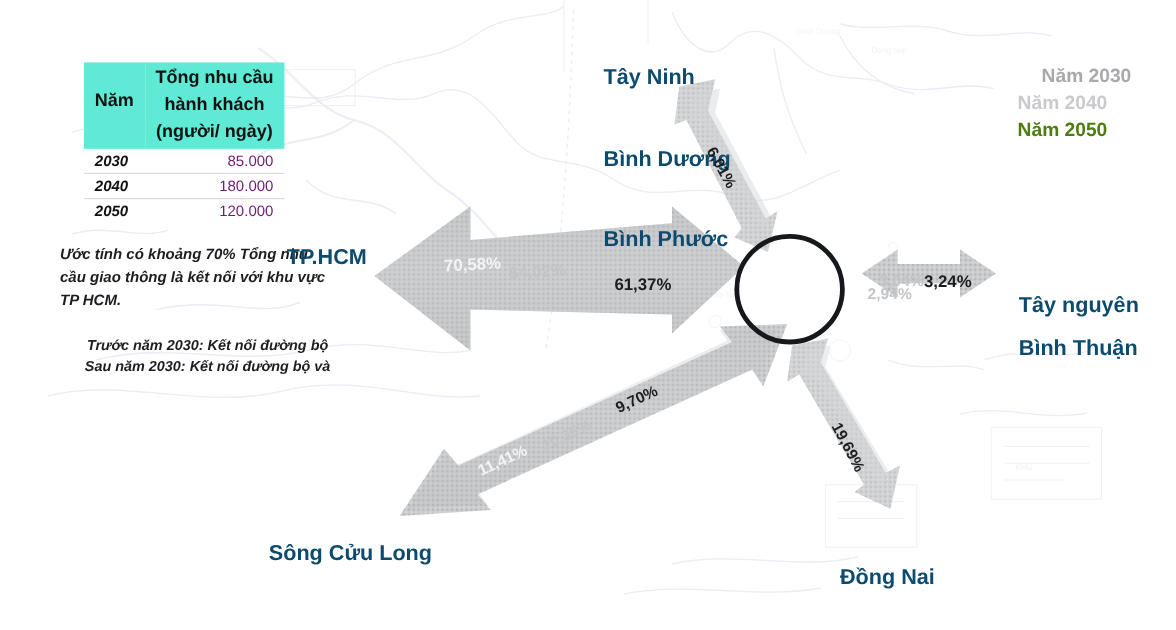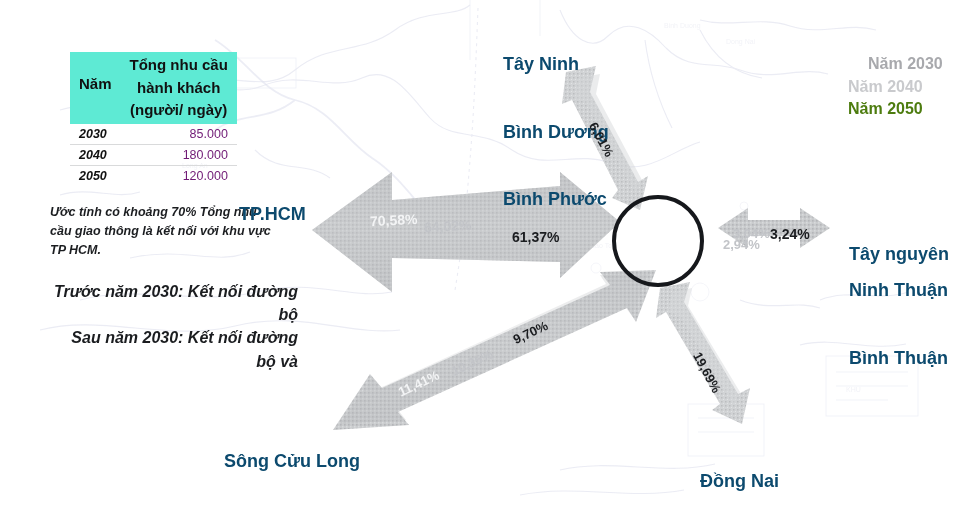--- a/index.html
+++ b/index.html
@@ -53,22 +53,22 @@
   .tbl .sep{border-bottom:1px solid #d9dadb;}
 
   
   .note1{
     position:absolute;left:50px;top:203px;width:228px;
     font-size:12.5px;font-style:italic;font-weight:bold;
     text-align:left;line-height:1.5;color:#1b1d20;
   }
   .note2{
     position:absolute;left:48px;top:280px;width:250px;
-    font-size:16px;font-style:italic;font-weight:bold;
-    text-align:right;line-height:1.45;color:#1b1d20;
+    font-size:12px;font-style:italic;font-weight:bold;
+    text-align:center;line-height:1.45;color:#1b1d20;
   }
 
   
   .pct{position:absolute;font-weight:bold;white-space:nowrap;}
   .p-dark{color:#1b1d20;}
   .p-light{color:#c2c4c8;}
   .p-white{color:#f3f4f5;}
 </style>
 </head>
 <body>
@@ -233,21 +233,20 @@
     <div>Tây Ninh</div>
     <div>Bình Dương</div>
     <div>Bình Phước</div>
   </div>
 
   <div class="lbl lbl-18" style="left:849px;top:198px;">
     <div>Tây nguyên</div>
   </div>
 
   <div class="lbl lbl-18" style="left:849px;top:234px;">
-    <div>Ninh Thuận</div>
     <div>Bình Thuận</div>
   </div>
 
   <div class="lbl lbl-18" style="left:224px;top:405px;">
     <div>Sông Cửu Long</div>
   </div>
 
   <div class="lbl lbl-18" style="left:700px;top:425px;">
     <div>Đồng Nai</div>
     

